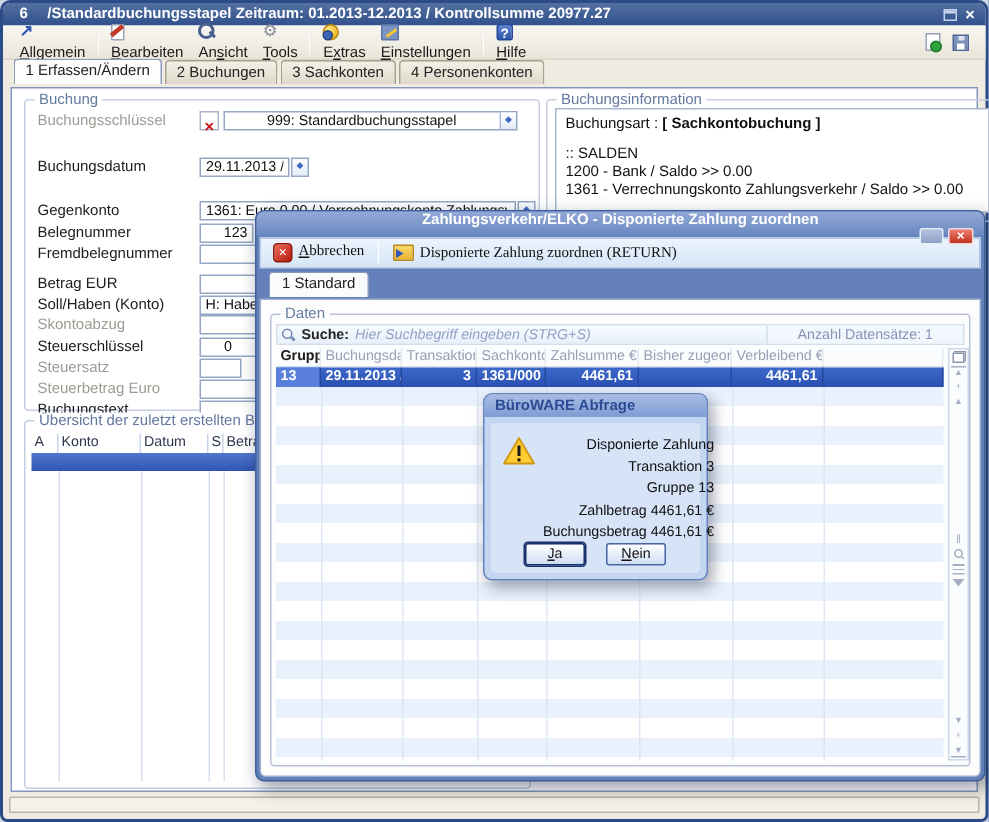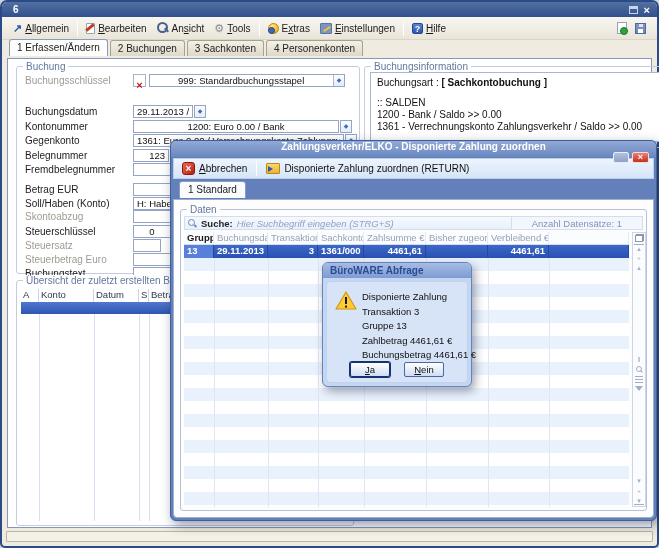--- a/index.html
+++ b/index.html
@@ -14,21 +14,21 @@
     display:flex; align-items:center; padding:0 7px; color:#FFF; font-size:10px; font-weight:bold; }
   .win-id { margin:0 13px 0 4px; }
   .win-title { white-space:nowrap; }
   .title-btns { margin-left:auto; display:flex; gap:6px; align-items:center; }
   .restore-ic { width:9px; height:8px; border:1px solid #C9D4EE; position:relative; background:transparent; }
   .restore-ic::before { content:""; position:absolute; left:0; top:0; right:0; height:2px; background:#C9D4EE; }
   .close-x { color:#FFF; font-size:11px; font-weight:bold; line-height:10px; }
 
   .menubar { position:absolute; top:15px; left:0; right:0; height:23px; display:flex; align-items:center;
     padding:0 6px; background:linear-gradient(180deg,#F8F6F1,#E9E5D9); border-bottom:1px solid #D9D5C7; }
-  .menu-item { display:flex; align-items:center; gap:3px; padding:2px 5px; font-size:10px; color:#1A1A1A; white-space:nowrap; }
+  .menu-item { display:flex; gap:3px; padding:2px 5px; font-size:10px; color:#1A1A1A; white-space:nowrap;flex-direction:column; }
   .msep { width:1px; height:15px; background:#BDB9AA; border-right:1px solid #FFF; margin:0 3px; }
   .menubar-right { margin-left:auto; display:flex; gap:8px; align-items:center; padding-right:5px; }
 
   
   .ic { display:inline-block; position:relative; flex:none; }
   .ic-allgemein::before { content:"↗"; color:#2B57B0; font-weight:bold; font-size:11px; line-height:11px; }
   .ic-bearbeiten { width:9px; height:11px; background:#FFF; border:1px solid #96A2B6; border-radius:1px; }
   .ic-bearbeiten::after { content:""; position:absolute; left:-2px; top:2px; width:10px; height:3px;
     background:#C23A28; transform:rotate(-40deg); }
   .ic-ansicht { width:12px; height:12px; }
@@ -116,21 +116,21 @@
     display:flex; align-items:center; padding:0 7px; color:#FFF; font-weight:bold; font-size:10px;flex-direction:column; }
   .dlg-btns { margin-left:auto; display:flex; gap:3px; }
   .dlg-dim { width:16px; height:11px; background:linear-gradient(180deg,#B4C2DE,#8DA0C6);
     border:1px solid #E8EEF8; border-radius:2px; }
   .dlg-close { width:17px; height:11px; background:linear-gradient(180deg,#F08070,#C23020);
     border:1px solid #F4DCD8; border-radius:2px; color:#FFF; font-size:9px; font-weight:bold;
     line-height:9px; text-align:center; }
   .dlg-close::before { content:"×"; }
   .dlg-toolbar { height:21px; margin:1px 2px 0; background:linear-gradient(180deg,#EDF4FD,#D5E5F7);
     border:1px solid #BACFEA; display:flex; align-items:center; padding:0 4px; gap:5px; }
-  .tb-btn { display:flex; align-items:center; gap:4px; font-size:10px; color:#111; padding:1px 4px; white-space:nowrap; }
+  .tb-btn { display:flex; align-items:flex-start; gap:4px; font-size:10px; color:#111; padding:1px 4px; white-space:nowrap;font-family:Liberation Serif, serif; }
   .tb-sep { width:1px; height:15px; background:#AFC4E0; border-right:1px solid #FFF; }
   .ic-abbrechen { width:13px; height:13px; border-radius:3px; background:linear-gradient(135deg,#F06A58,#B41E10);
     border:1px solid #8E170C; color:#FFF; font-weight:bold; font-size:10px; line-height:11px; text-align:center; }
   .ic-abbrechen::before { content:"×"; }
   .ic-assign { width:14px; height:11px; background:linear-gradient(180deg,#F8D86A,#EDB52E);
     border:1px solid #B9881A; border-radius:1px; }
   .ic-assign::before { content:""; position:absolute; left:1px; bottom:1px; width:0; height:0;
     border:3px solid transparent; border-left:5px solid #2F57B8; }
   .dlg-band { height:19px; display:flex; align-items:flex-end; padding-left:8px; }
   .dlg-tab { height:17px; padding:2px 8px 0; background:#FAFBFD; border:1px solid #8A99BE; border-bottom:none;
@@ -187,35 +187,36 @@
 
   
   .popup { position:absolute; left:322px; top:262px; width:150px; height:125px; background:#C3D6F2;
     border:1px solid #6584BE; border-radius:6px; box-shadow:3px 4px 10px rgba(20,30,60,.4); z-index:20; }
   .pp-title { height:15px; background:linear-gradient(180deg,#A7BCE3,#7E9BD2); border-radius:5px 5px 0 0;
     display:flex; align-items:center; padding:0 7px; font-size:10px; font-weight:bold; color:#2B4C94; }
   .pp-body { position:absolute; left:3px; right:3px; top:18px; bottom:3px; background:#D7E3F7;
     border:1px solid #C2D2EC; border-radius:4px; }
   .pp-icon { position:absolute; left:8px; top:9px; }
   .pp-lines { position:absolute; left:35px; top:9px; font-size:9.5px; color:#101010; }
-  .pp-line { height:14.5px; white-space:nowrap; }
+  .pp-line { height:14.5px; white-space:nowrap;text-align:right; }
   .pp-btns { position:absolute; bottom:5px; left:0; right:0; display:flex; justify-content:center; gap:14px; }
   .pp-btn { width:40px; height:15px; background:linear-gradient(180deg,#FFFFFF,#CFDDF2);
     border:1px solid #4A66A0; border-radius:2px; font-size:9.5px; display:flex; align-items:center;
     justify-content:center; color:#111; }
   .pp-btn.focus { box-shadow:0 0 0 1px #17336E; border-color:#17336E; }
   u { text-decoration:underline; }
 </style>
 </head>
 <body>
 
 <div class="window">
 
   <div class="titlebar">
     <span class="win-id">6</span>
+    <span class="win-title">/Standardbuchungsstapel Zeitraum: 01.2013-12.2013 / Kontrollsumme 20977.27</span>
     <span class="title-btns">
       <span class="restore-ic"></span>
       <span class="close-x">×</span>
     </span>
   </div>
 
   <div class="menubar">
     <div class="menu-item">
       <span class="ic ic-allgemein"></span>
       <span><span></span><u>A</u><span>llgemein</span></span>
@@ -273,25 +274,20 @@
           <span class="ddin"></span>
         </span>
       </div>
 
       <div class="frow" style="top:37px">
         <span class="flabel">Buchungsdatum</span>
         <input class="tin" style="width: 60px;" value="29.11.2013 /Fr">
         <span class="ddbtn"></span>
       </div>
 
-      <div class="frow" style="top:52px">
-        <span class="flabel">Kontonummer</span>
-        <input class="tin tc" style="width: 206px;" value="1200: Euro 0.00 / Bank">
-        <span class="ddbtn"></span>
-      </div>
 
       <div class="frow" style="top:66px">
         <span class="flabel">Gegenkonto</span>
         <input class="tin tc" style="width: 218px;" value="1361: Euro 0.00 / Verrechnungskonto Zahlungsverkehr">
         <span class="ddbtn"></span>
       </div>
 
       <div class="frow" style="top:81px">
         <span class="flabel">Belegnummer</span>
         <input class="tin tr" style="width: 36px;" value="123">

